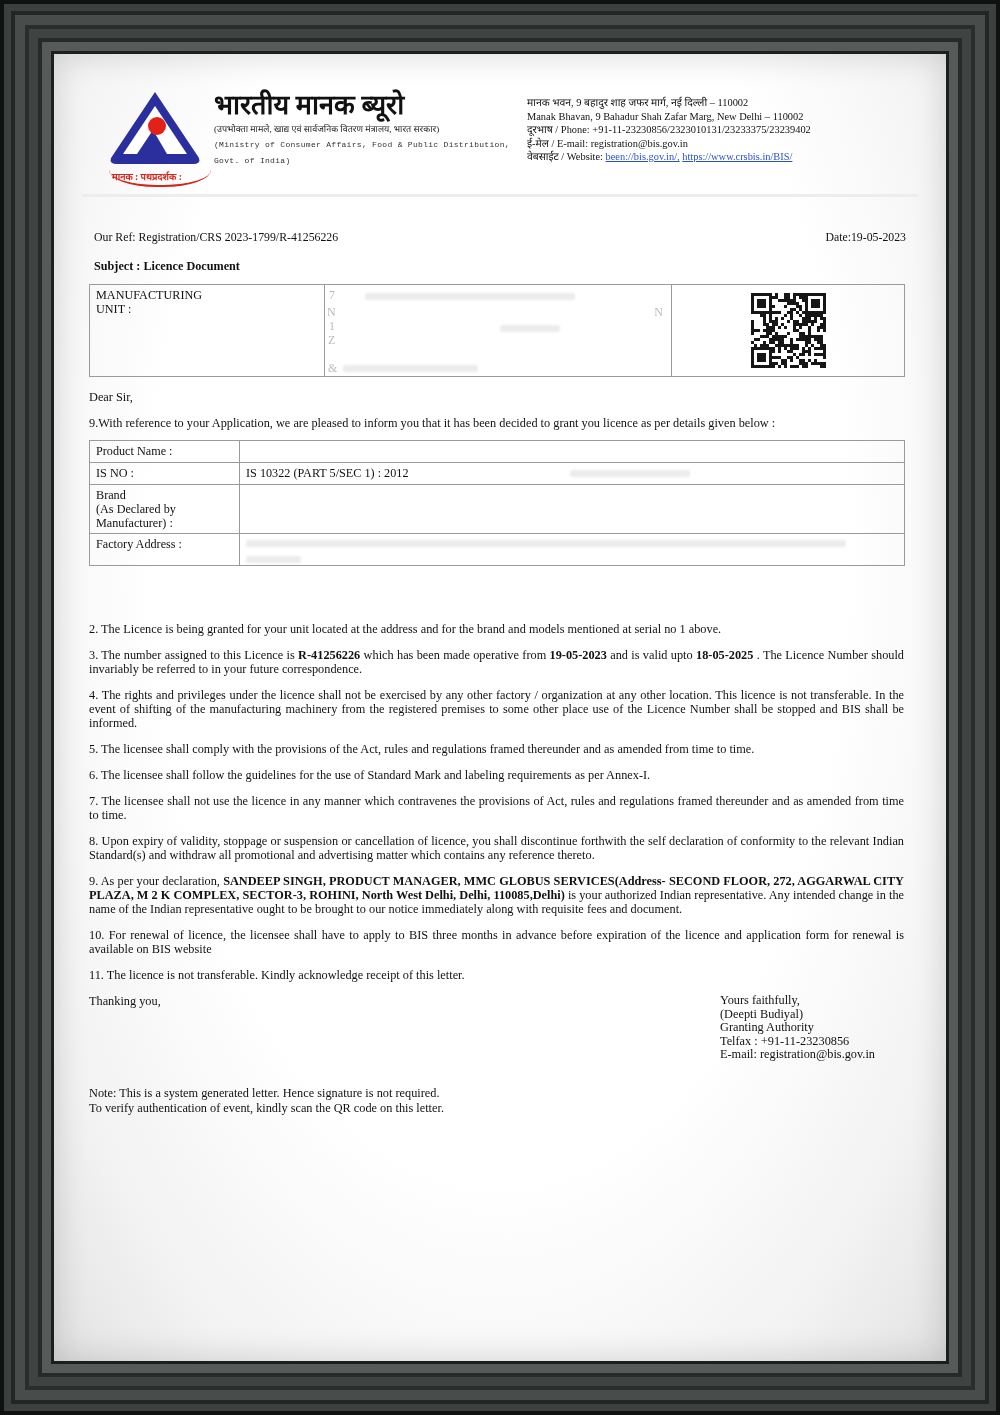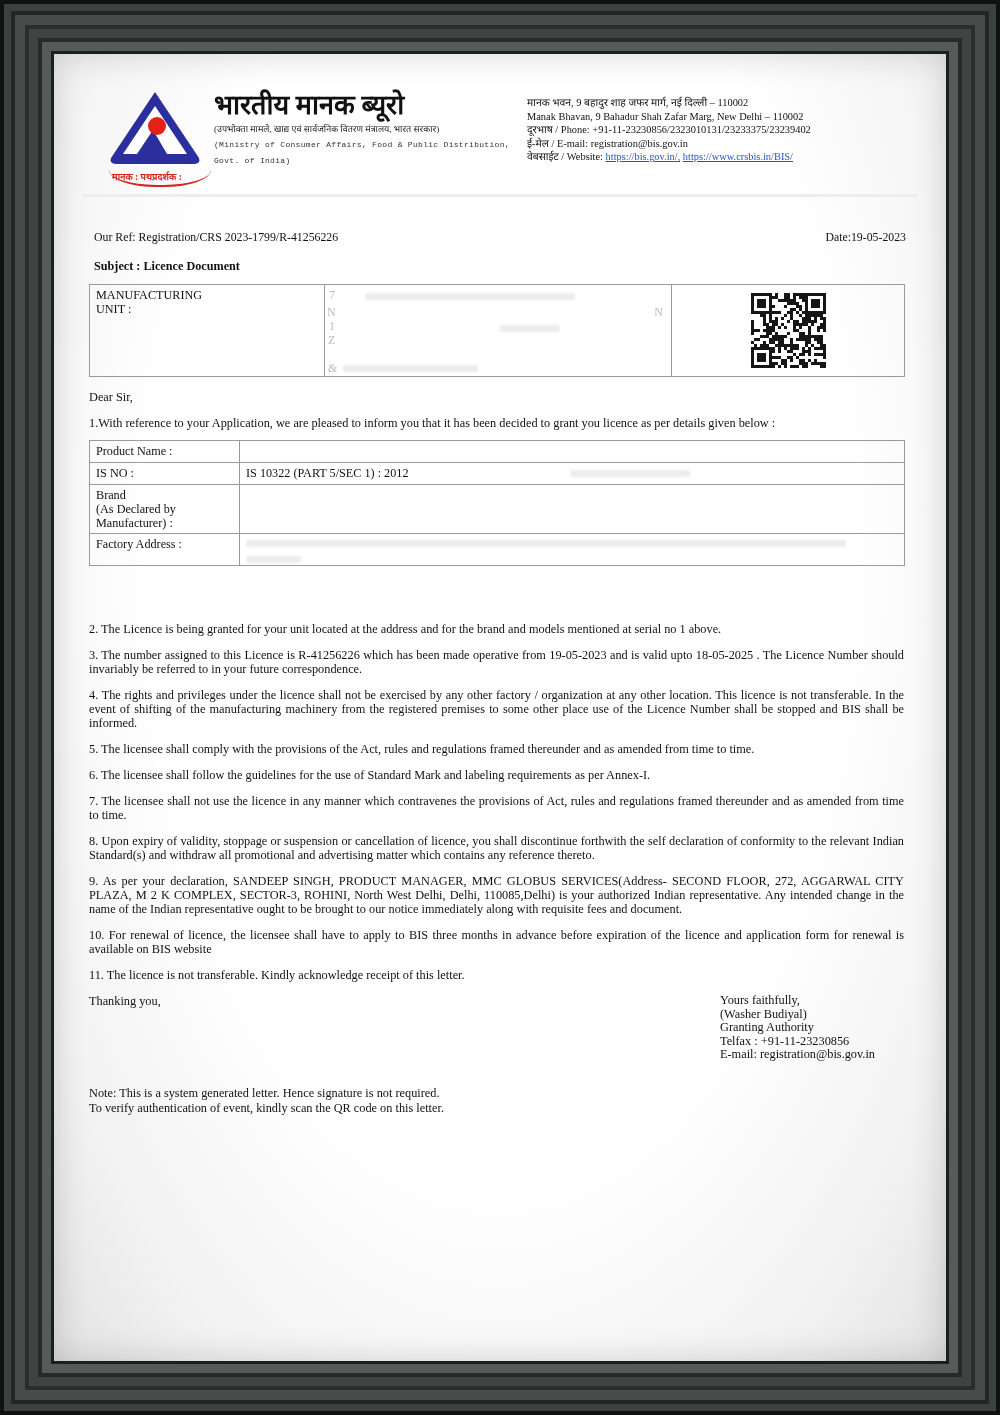--- a/index.html
+++ b/index.html
@@ -44,21 +44,21 @@
   
   .ghost{color:#9b9b9b;opacity:.55;filter:blur(.4px);}
   .gbar{position:absolute;background:#c2c2c2;opacity:.3;filter:blur(1px);height:7px;border-radius:2px;}
   .gchar{position:absolute;font-size:12px;color:#8d8d8d;opacity:.6;}
   
   .paras{width:815px;font-size:12.3px;line-height:14px;}
   .paras p{margin:0 0 12px 0;text-align:justify;}
   .paras p.nj{text-align:left;}
   .sig{font-size:12.3px;line-height:13.6px;}
   .note{font-size:12.3px;line-height:14.5px;}
-  b.inline{font-weight:normal;}
+  b.inline{font-weight:bold;}
   
   .qr-cell{display:flex;align-items:center;justify-content:center;height:100%;}
   .qr{position:relative;width:75px;height:75px;background:#fff;}
   .qr i{position:absolute;width:3px;height:3px;background:#161616;}
 </style>
 </head>
 <body>
 
 <div class="canvas">
   <div class="f f1">
@@ -95,21 +95,21 @@
         <div>
           <span>दूरभाष / Phone:</span>
           <span>+91-11-23230856/2323010131/23233375/23239402</span>
         </div>
         <div>
           <span>ई-मेल / E-mail:</span>
           <span>registration@bis.gov.in</span>
         </div>
         <div>
           <span>वेबसाईट / Website:</span>
-          <a>https://bis.gov.in/,</a>
+          <a>been://bis.gov.in/,</a>
           <a>https://www.crsbis.in/BIS/</a>
         </div>
       </div>
 
       <div class="abs sep" style="left:28px;right:28px;top:140px;"></div>
 
       <div class="abs ref-row" style="left:40px;right:40px;top:176px;">
         <span>Our Ref: Registration/CRS 2023-1799/R-41256226</span>
         <span>Date:19-05-2023</span>
       </div>
@@ -484,21 +484,21 @@
                                     <i style="left:69px;top:72px"></i>
                                     <i style="left:72px;top:72px"></i>
                                   </div>
                                 </div>
           </td>
         </tr>
       </tbody>
                         </table>
 
       <div class="abs" style="left:35px;top:336px;font-size:12.3px;">Dear Sir,</div>
-      <div class="abs" style="left:35px;top:362px;width:815px;font-size:12.3px;">1.With reference to your Application, we are pleased to inform you that it has been decided to grant you licence as per details given below :</div>
+      <div class="abs" style="left:35px;top:362px;width:815px;font-size:12.3px;">9.With reference to your Application, we are pleased to inform you that it has been decided to grant you licence as per details given below :</div>
 
       <table class="tbl abs" style="left:35px;top:386px;">
         <colgroup>
                             <col style="width:150px">
                             <col style="width:665px">
                           </colgroup>
         <tbody>
         <tr style="height:22px;font-family:Liberation Serif, serif;">
           <td>Product Name :</td>
           <td></td>
@@ -535,21 +535,21 @@
         <p>7. The licensee shall not use the licence in any manner which contravenes the provisions of Act, rules and regulations framed thereunder and as amended from time to time.</p>
         <p>8. Upon expiry of validity, stoppage or suspension or cancellation of licence, you shall discontinue forthwith the self declaration of conformity to the relevant Indian Standard(s) and withdraw all promotional and advertising matter which contains any reference thereto.</p>
         <p><span>9. As per your declaration, </span><b class="inline">SANDEEP SINGH, PRODUCT MANAGER, MMC GLOBUS SERVICES(Address- SECOND FLOOR, 272, AGGARWAL CITY PLAZA, M 2 K COMPLEX, SECTOR-3, ROHINI, North West Delhi, Delhi, 110085,Delhi)</b><span> is your authorized Indian representative. Any intended change in the name of the Indian representative ought to be brought to our notice immediately along with requisite fees and document.</span></p>
         <p>10. For renewal of licence, the licensee shall have to apply to BIS three months in advance before expiration of the licence and application form for renewal is available on BIS website</p>
         <p>11. The licence is not transferable. Kindly acknowledge receipt of this letter.</p>
         <p class="nj">Thanking you,</p>
       </div>
 
       <div class="abs sig" style="left:666px;top:940px;">
         <div>Yours faithfully,</div>
-        <div>(Washer Budiyal)</div>
+        <div>(Deepti Budiyal)</div>
         <div>Granting Authority</div>
         <div>Telfax : +91-11-23230856</div>
         <div>E-mail: registration@bis.gov.in</div>
       </div>
 
       <div class="abs note" style="left:35px;top:1032px;">
         <div>Note: This is a system generated letter. Hence signature is not required.</div>
         <div>To verify authentication of event, kindly scan the QR code on this letter.</div>
       </div>
 

